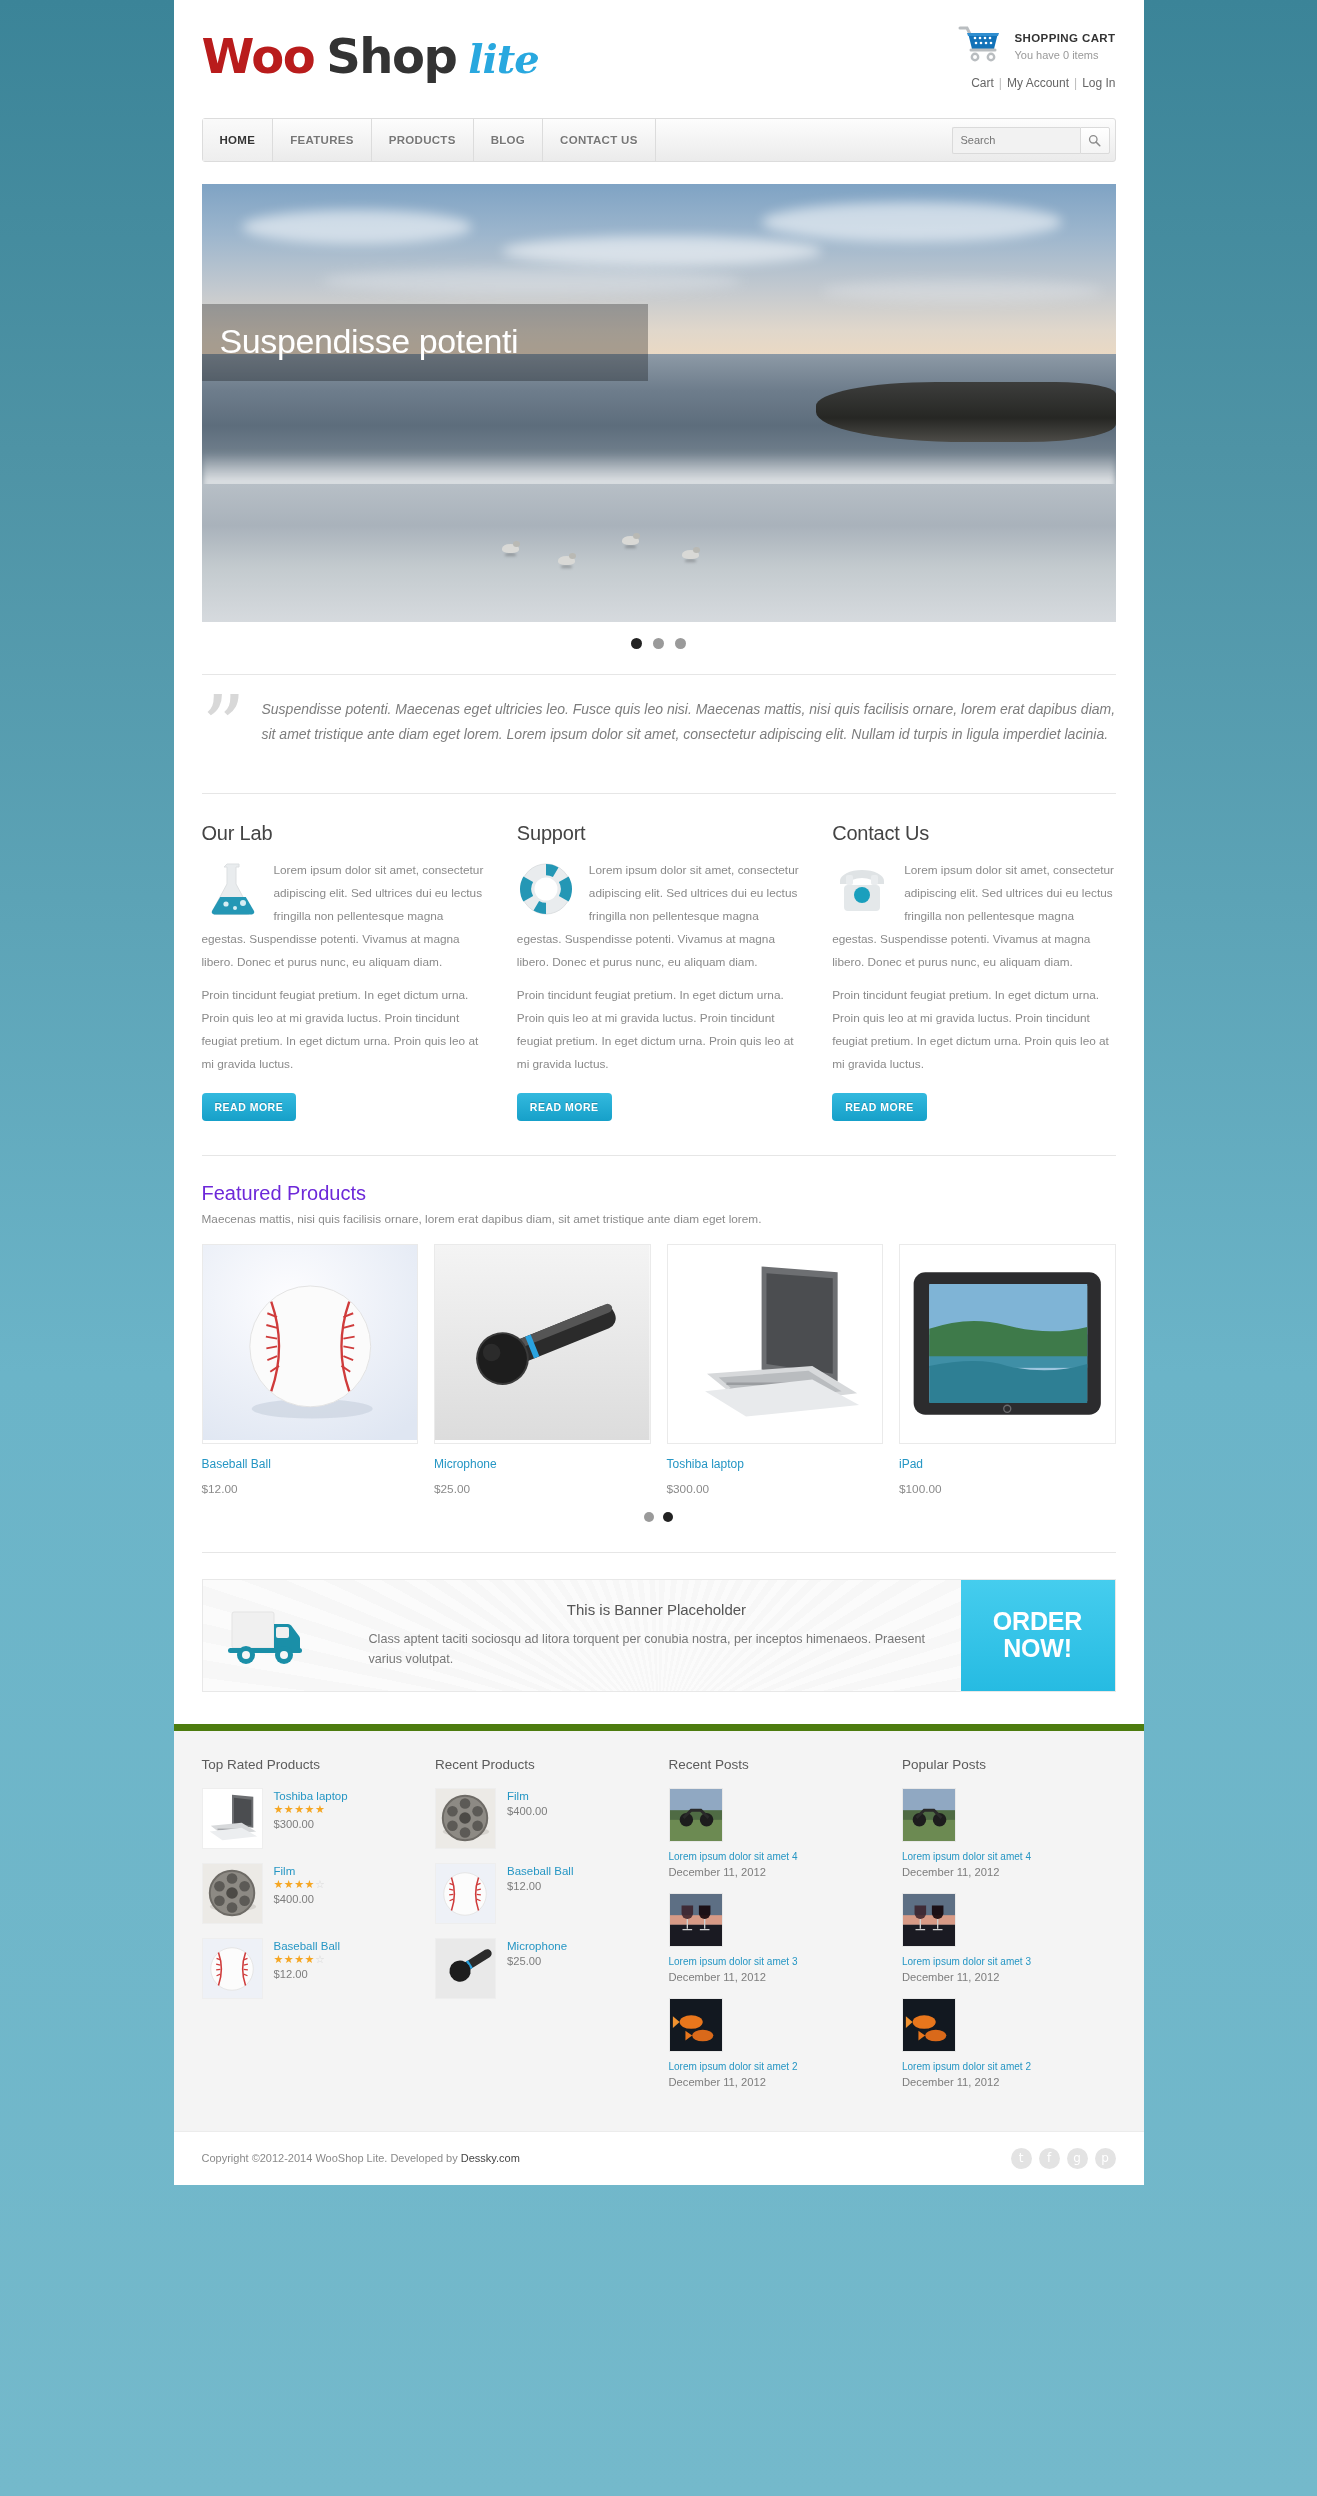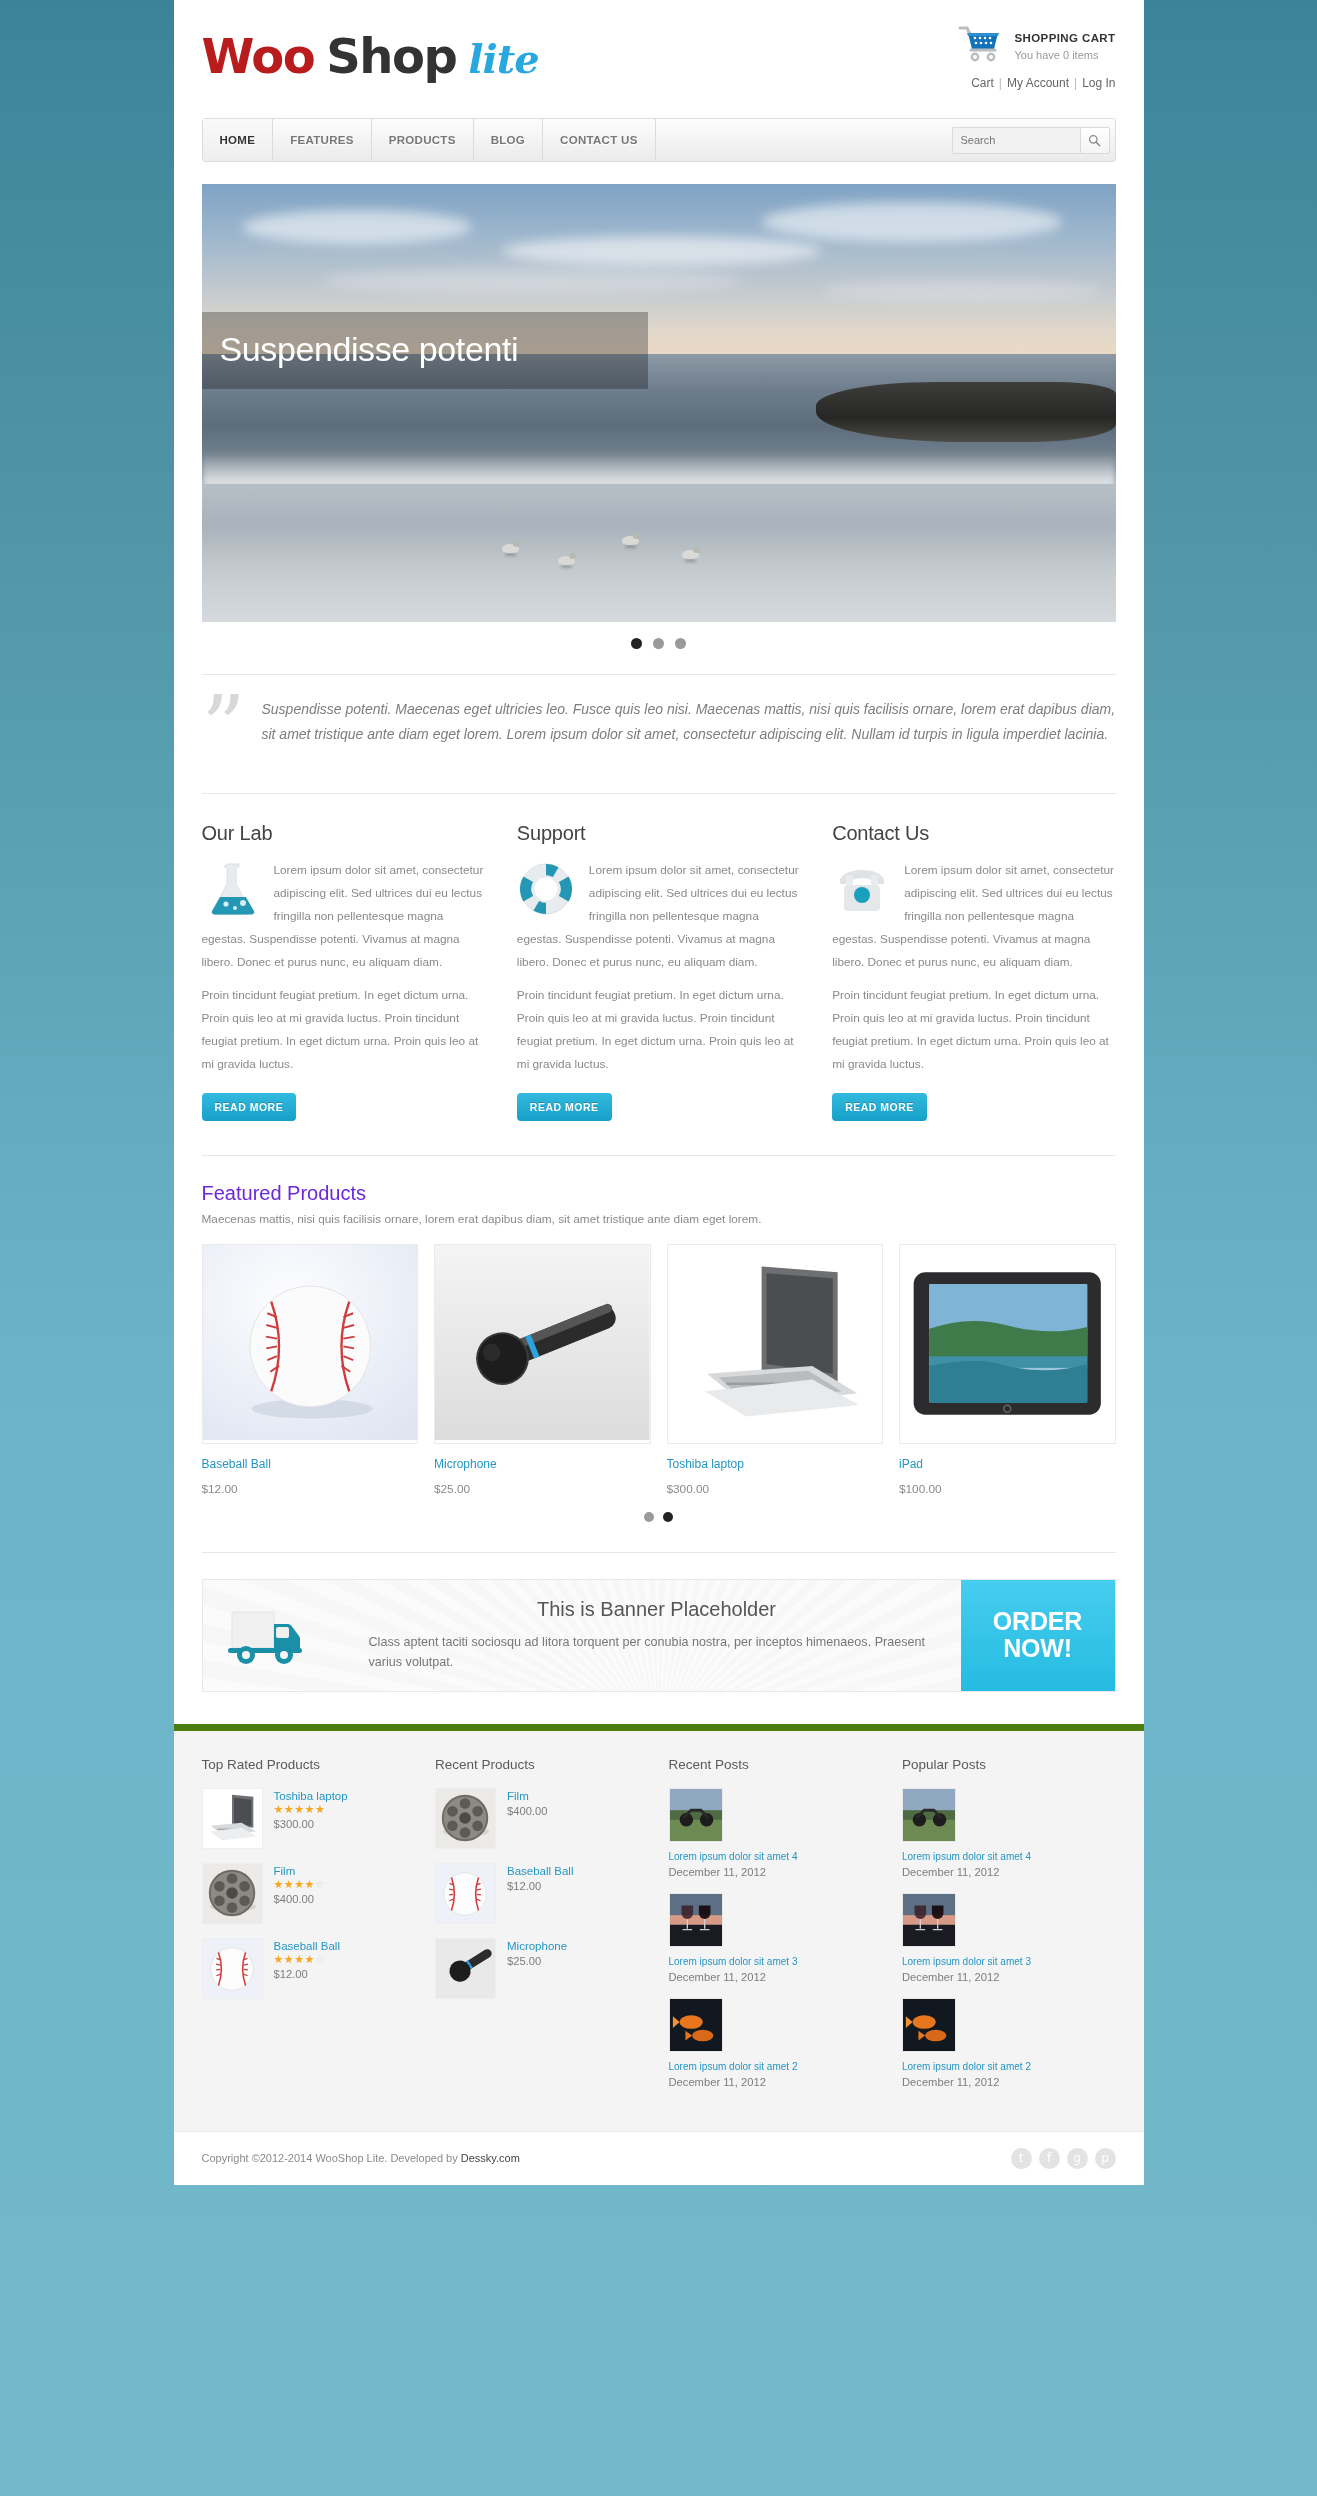--- a/index.html
+++ b/index.html
@@ -56,21 +56,21 @@
       background: linear-gradient(180deg,#8d9aa6 0%,#6e7d8c 30%,#5d6d7c 60%,#7d8b97 100%); }
   .hero-rocks { position:absolute; right:0; top:198px; width: 300px; height: 60px;
       background: linear-gradient(180deg,#3a3a38 0%,#23231f 60%,#4c4a45 100%); border-radius: 40% 20% 30% 50%; opacity: .95; }
   .hero-foam { position:absolute; left:0; right:0; top:268px; height: 60px;
       background: linear-gradient(180deg, rgba(255,255,255,0.0) 0%, rgba(255,255,255,0.75) 50%, rgba(255,255,255,0.15) 100%); filter: blur(3px); }
   .hero-sand { position:absolute; left:0; right:0; top:300px; bottom:0;
       background: linear-gradient(180deg,#b7bfc6 0%,#a9b2bb 30%,#c3cace 60%,#d6dade 100%); }
   .hero-bird { position:absolute; width: 17px; height: 9px; background:#d9d9d6; border-radius: 50% 50% 40% 40%; box-shadow: 0 6px 3px -3px rgba(0,0,0,.25); }
   .hero-bird:after { content:''; position:absolute; left:11px; top:-3px; width:7px; height:6px; background:#b9b9b4; border-radius:50%; }
 
-  .hero-caption { position: absolute; left: 0; top: 128px; width: 446px;
+  .hero-caption { position: absolute; left: 0; top: 120px; width: 446px;
                   background: rgba(0,0,0,0.28); padding: 18px 22px 20px 18px; }
   .hero-title { font-size: 34px; color: #fff; font-weight: normal; letter-spacing: -0.4px; line-height: 1.15; }
   .hero-desc { font-size: 14.5px; color: #f2f2f2; line-height: 1.42; margin-top: 9px; }
   .hero-desc b { color: #fff; }
   .hero-dots { display: flex; gap: 11px; justify-content: center; margin-top: 16px; }
   .dot { width: 11px; height: 11px; border-radius: 50%; background: #9a9a9a; cursor: pointer; }
   .dot.active { background: #222; }
 
   
   .quote-sec { margin: 25px 28px 0 28px; border-top: 1px solid #e6e6e6; padding-top: 22px; display: flex; gap: 16px; }
@@ -99,21 +99,21 @@
   .fp-price { margin-top: 11px; font-size: 11.8px; color: #8a8a8a; }
   .fp-dots { display: flex; gap: 9px; justify-content: center; margin-top: 16px; }
   .fp-dots .dot { width: 10px; height: 10px; }
 
   
   .banner-sec { margin: 30px 28px 0 28px; border-top: 1px solid #e6e6e6; padding-top: 26px; padding-bottom: 32px; }
   .banner { display: flex; height: 113px; border: 1px solid #e8e8e8; overflow: hidden;
             background: repeating-conic-gradient(from 0deg at 50% 140%, #f7f7f7 0deg 2.2deg, #fbfbfb 2.2deg 4.4deg); }
   .banner-left { width: 150px; display: flex; align-items: center; justify-content: center; }
   .banner-mid { flex: 1; display: flex; flex-direction: column; align-items: center; justify-content: center; padding: 0 16px; }
-  .banner-h { font-size: 20px; color: #555; font-weight: normal; }
+  .banner-h { font-size: 15px; color: #555; font-weight: normal; }
   .banner-p { font-size: 12.6px; color: #777; text-align: left; line-height: 1.55; margin-top: 12px; }
   .banner-btn { width: 154px; background: linear-gradient(180deg,#45cdee 0%,#26bbe2 100%); color: #fff;
                 display: flex; align-items: center; justify-content: center; text-align: center;
                 font-size: 25px; font-weight: bold; line-height: 1.1; letter-spacing: -0.2px; cursor: pointer; }
 
   
   .footer { background: #f4f4f4; border-top: 7px solid #4d7c0f; padding: 26px 28px 28px 28px; display: flex; gap: 20px; }
   .fcol { flex: 1; }
   .fcol-title { font-size: 13.5px; color: #5b5b5b; font-weight: normal; margin-bottom: 16px; }
   .prod-item { display: flex; gap: 11px; margin-bottom: 14px; align-items: flex-start; }

